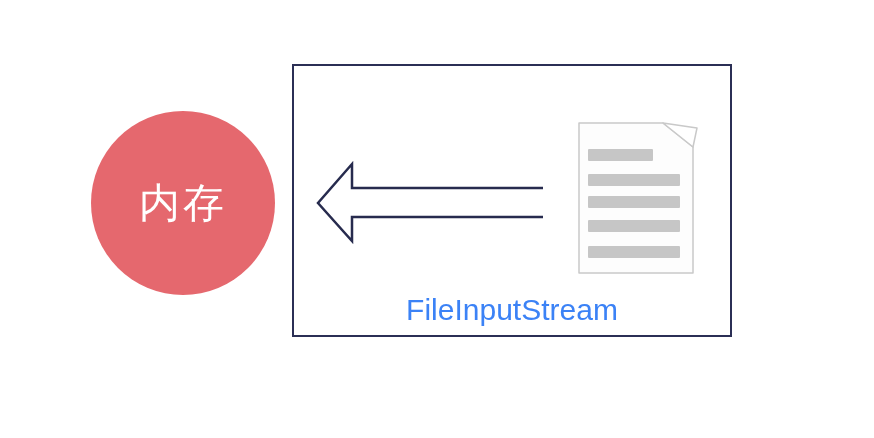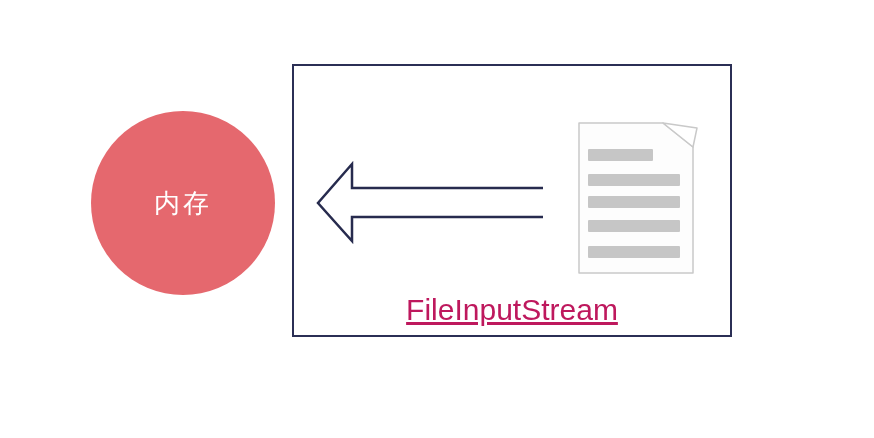--- a/index.html
+++ b/index.html
@@ -19,21 +19,21 @@
     left: 91px;
     top: 111px;
     width: 184px;
     height: 184px;
     border-radius: 50%;
     display: flex;
     align-items: center;
     justify-content: center;
   }
   .memory-label {
-    font-size: 26px;
+    font-size: 41px;
     font-weight: 500;
     letter-spacing: 3px;
     line-height: 1;
   }
 
   .stream-box {
     position: absolute;
     left: 292px;
     top: 64px;
     width: 440px;
@@ -92,16 +92,16 @@
       <g fill="#c6c6c6">
         <rect x="588" y="149" width="65" height="12" rx="1"></rect>
         <rect x="588" y="174" width="92" height="12" rx="1"></rect>
         <rect x="588" y="196" width="92" height="12" rx="1"></rect>
         <rect x="588" y="220" width="92" height="12" rx="1"></rect>
         <rect x="588" y="246" width="92" height="12" rx="1"></rect>
       </g>
     </g>
   </svg>
 
-  <div class="stream-label" style="color: #be185d; text-decoration: underline;">FileInputStream</div>
+  <div class="stream-label" style="color: #3b82f6;">FileInputStream</div>
 
 
 </div>
 
 </body></html>

